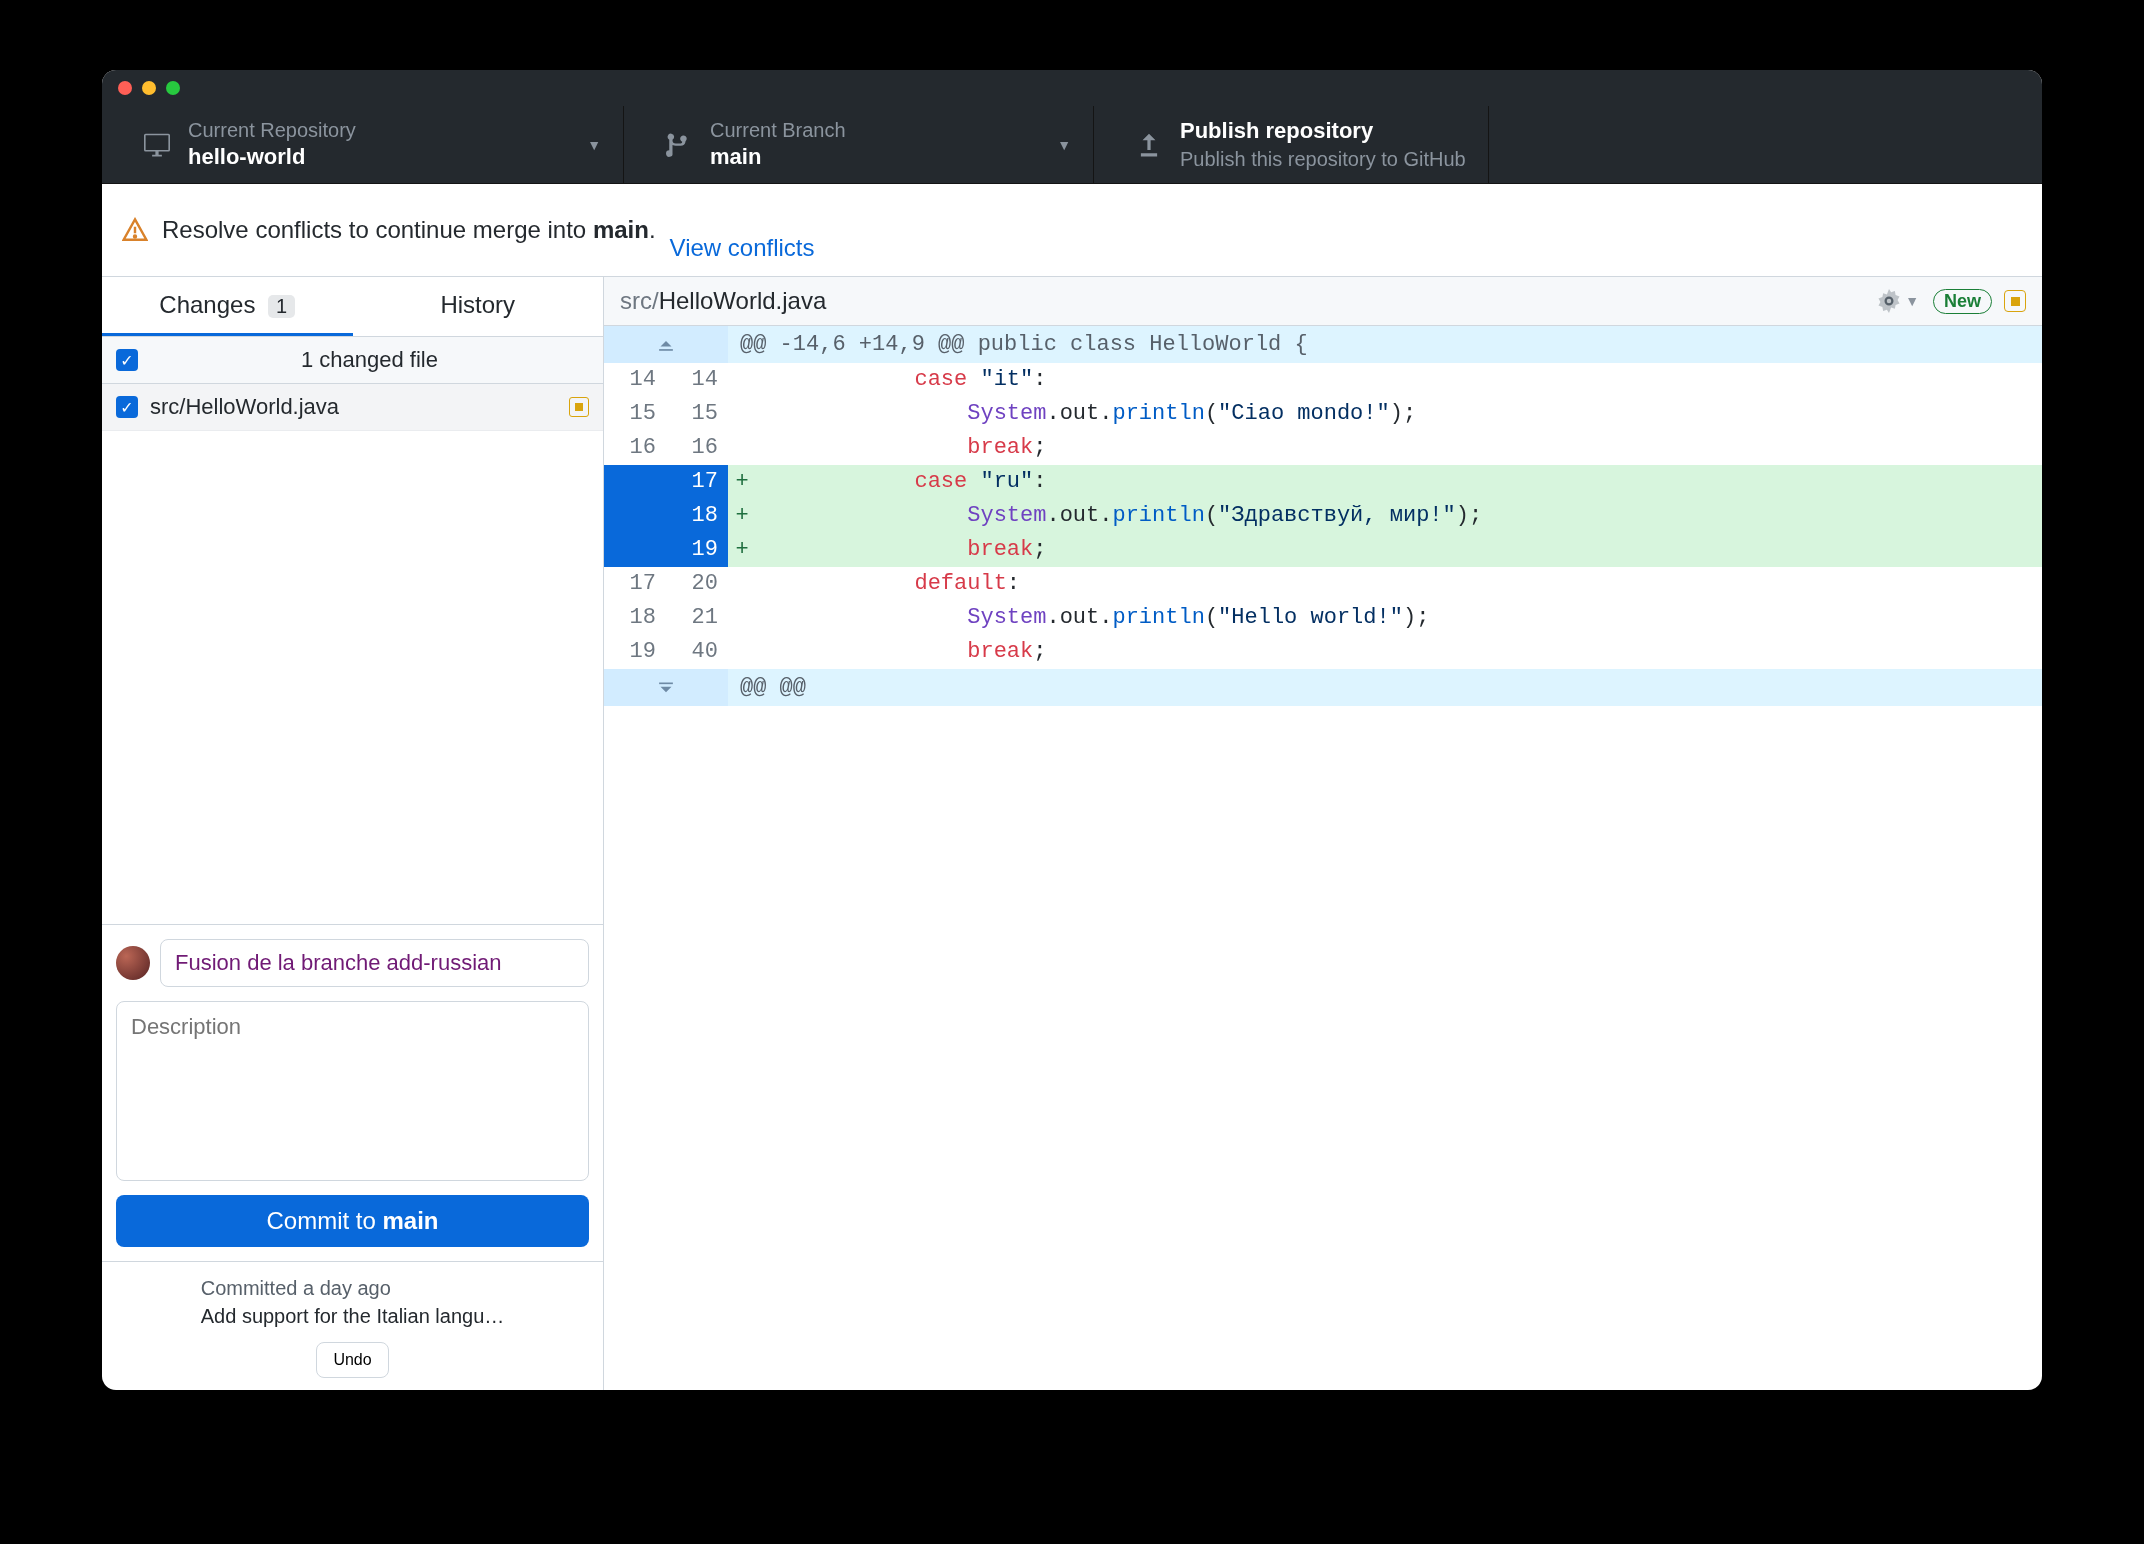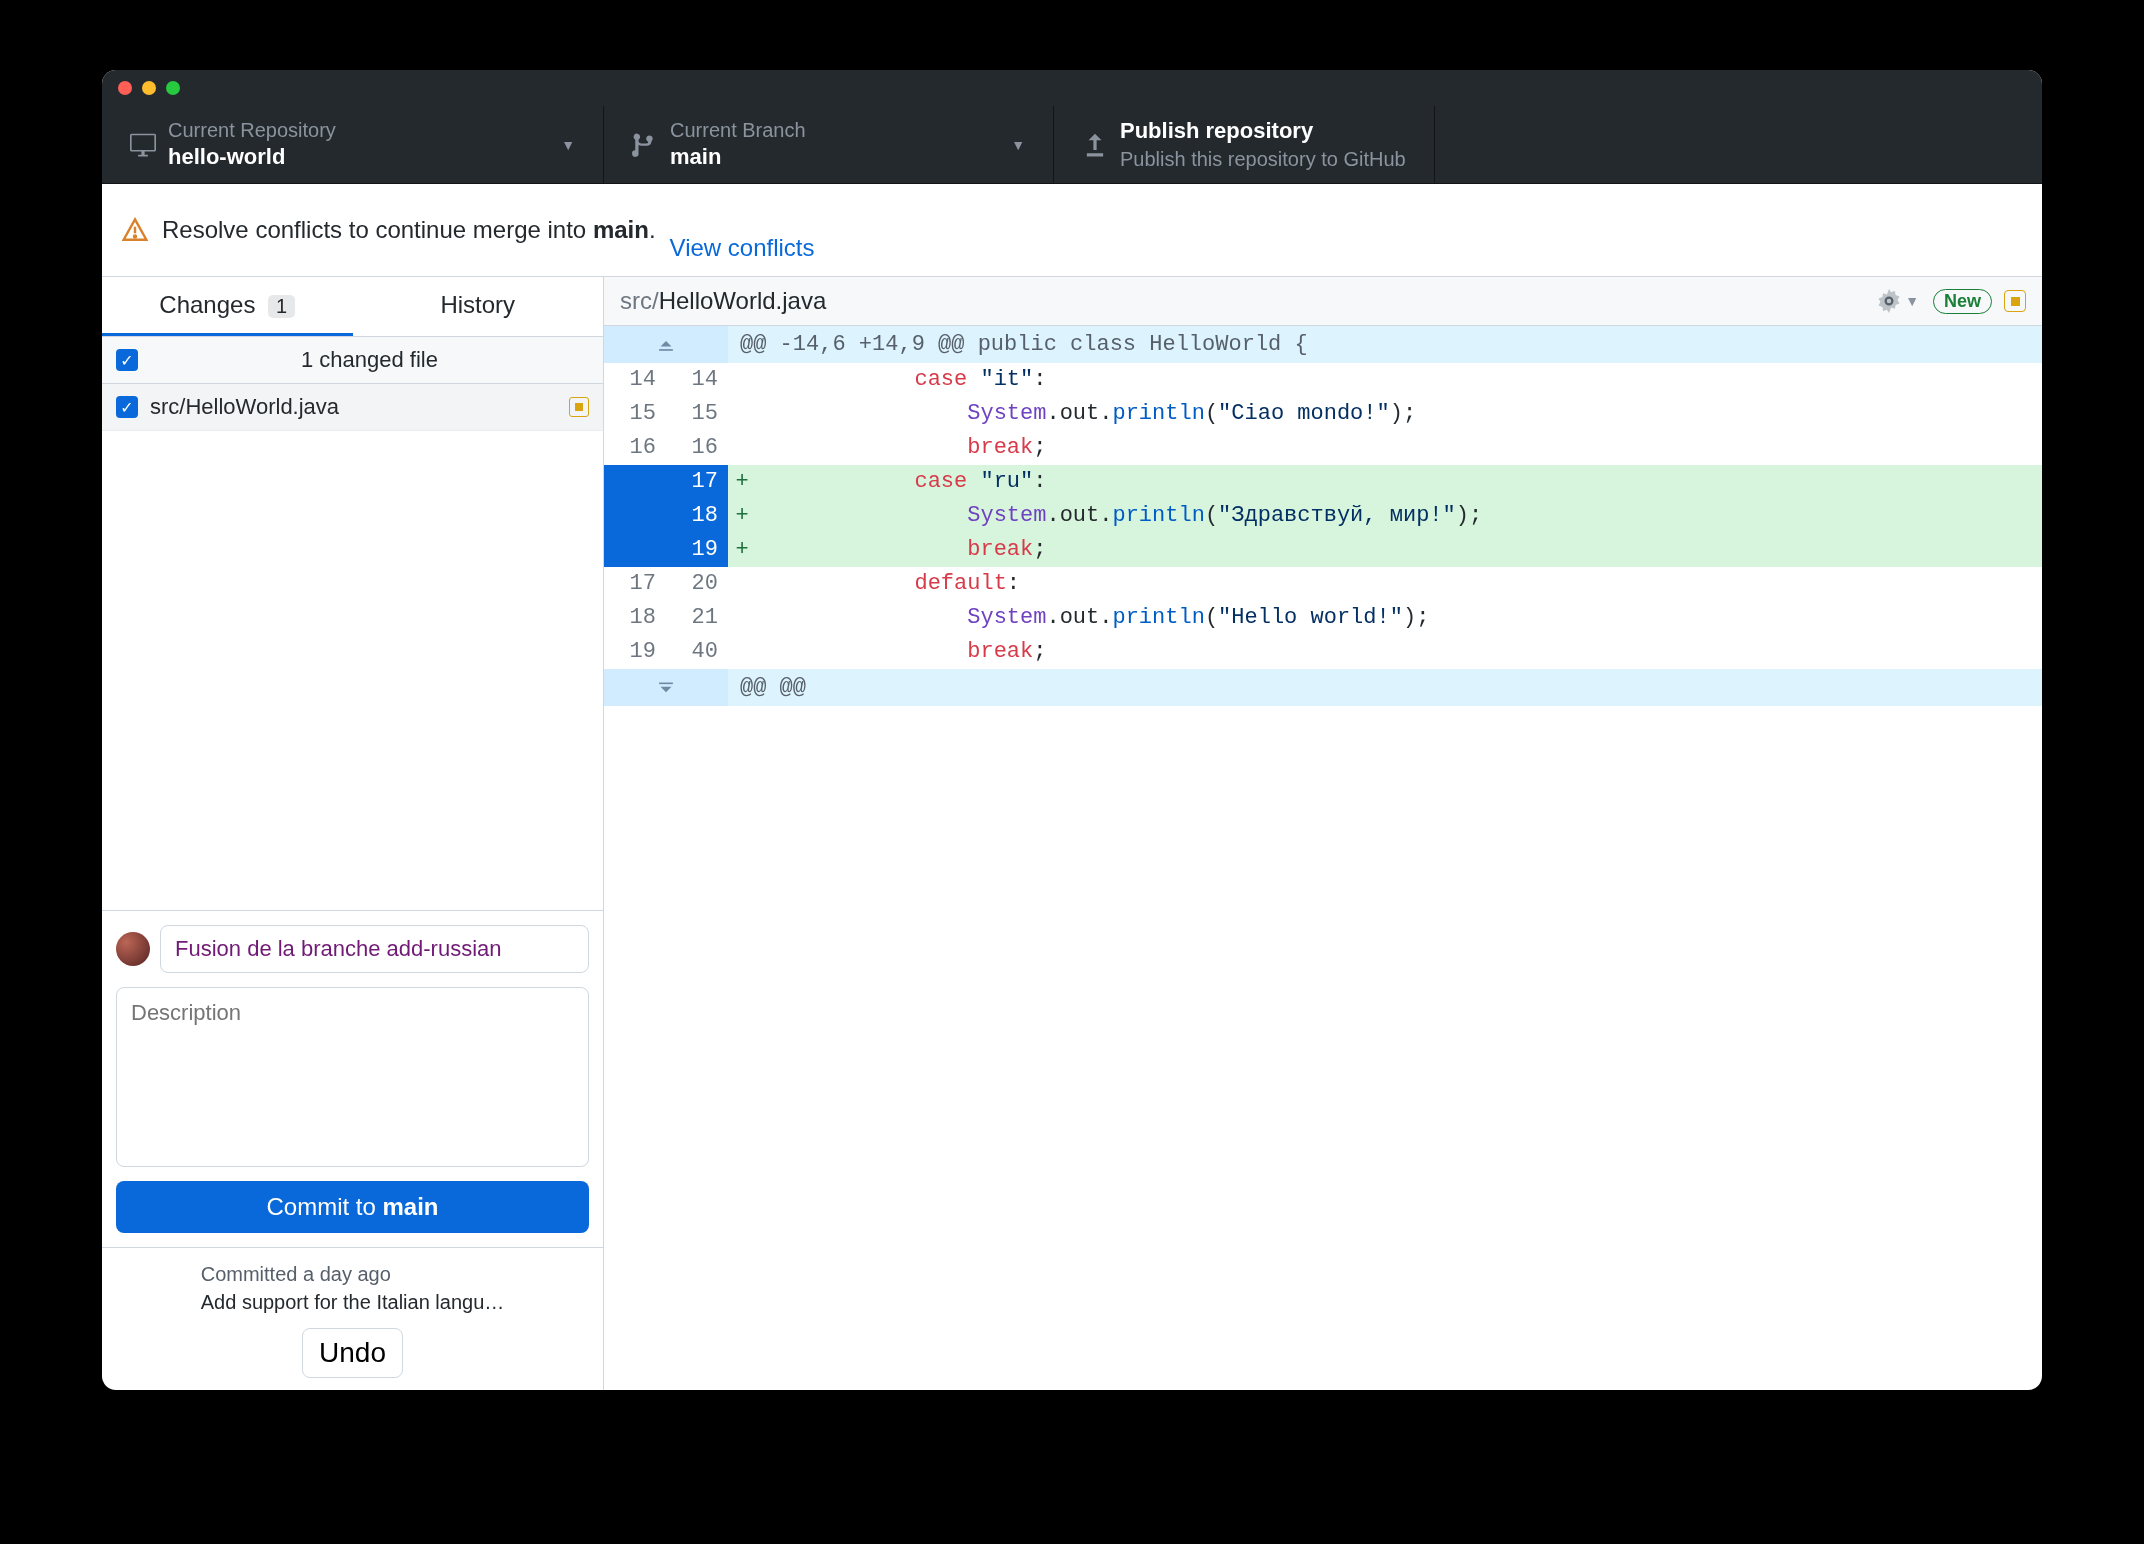--- a/index.html
+++ b/index.html
@@ -44,25 +44,26 @@
   .toolbar {
     background: #24292e;
     display: flex;
     align-items: stretch;
     border-bottom: 1px solid #141414;
     height: 78px;
   }
   .tool-section {
     display: flex;
     align-items: center;
-    padding: 0 28px;
-    gap: 12px;
+    padding: 0 22px;
+    gap: 18px;
     border-right: 1px solid #141414;
     color: #fff;
     cursor: pointer;
+    margin-left: 20px;
   }
   .tool-section.repo { width: 502px; }
   .tool-section.branch { width: 450px; justify-content: center; }
   .tool-section.publish { flex: 0 0 auto; }
   .tool-icon { width: 26px; color: #8b949e; flex-shrink: 0; }
   .tool-text { display: flex; flex-direction: column; line-height: 1.3; flex: 1; }
   .tool-label { color: #8b949e; font-size: 20px; }
   .tool-value { color: #fff; font-weight: 600; font-size: 22px; }
   .tool-sub   { color: #8b949e; font-size: 20px; }
   .chev { color: #8b949e; font-size: 14px; }
@@ -195,21 +196,21 @@
     font-size: 20px;
     flex-direction: column;
   }
   .undo-text { flex: 1; color: #57606a; line-height: 1.4; }
   .undo-text .title { color: #24292e; }
   .undo-btn {
     border: 1px solid #d0d7de;
     border-radius: 8px;
     padding: 8px 16px;
     background: #fff;
-    font-size: 28px;
+    font-size: 16px;
     cursor: pointer;
   }
 
   
   .diff { flex: 1; display: flex; flex-direction: column; min-width: 0; }
   .diff-header {
     display: flex;
     align-items: center;
     padding: 10px 16px;
     border-bottom: 1px solid #d0d7de;

